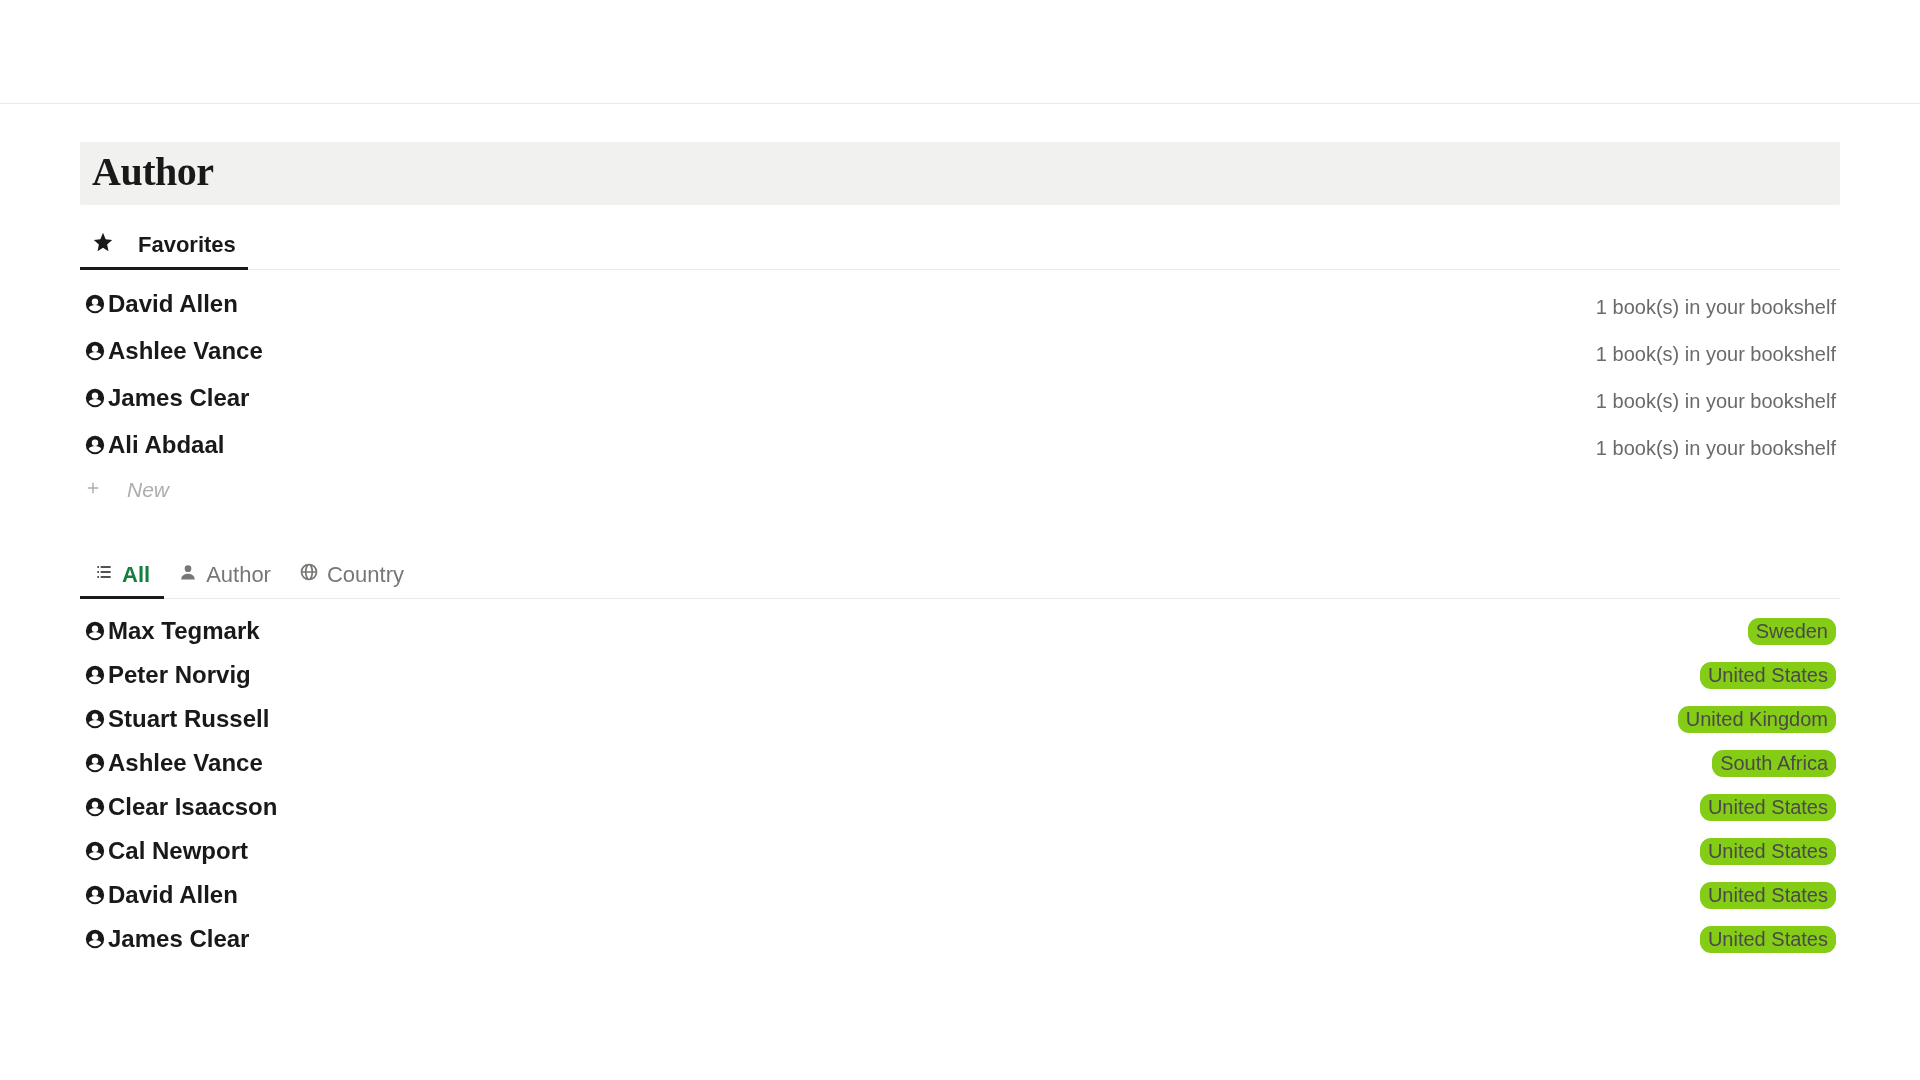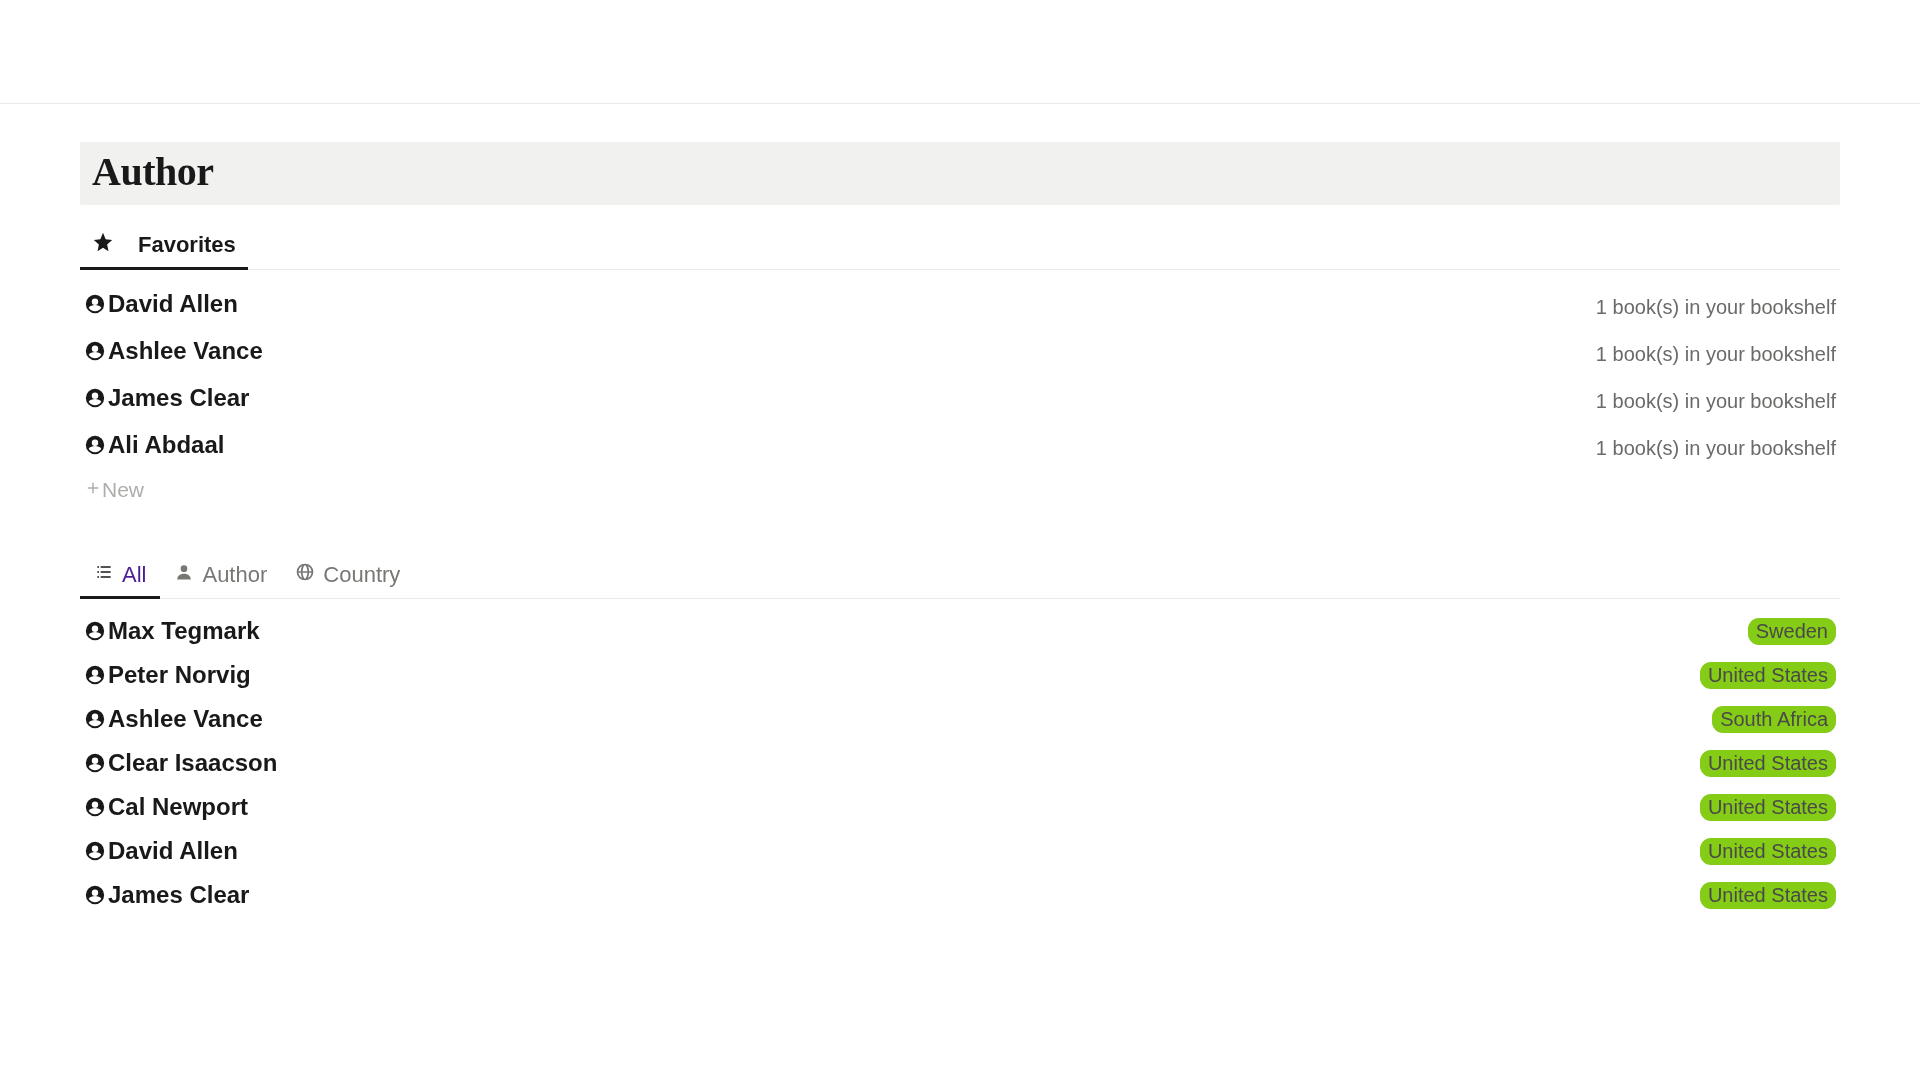--- a/index.html
+++ b/index.html
@@ -109,25 +109,26 @@
     .country-tag {
       background: #84cc16;
       color: #4a4a48;
       padding: 2px 8px;
       border-radius: 11px;
       font-size: 20px;
     }
     .new-row {
       display: flex;
       align-items: center;
-      gap: 0;
+      gap: 25px;
       padding: 10px 4px;
       color: #adadab;
       cursor: pointer;
       font-size: 21px;
+      font-style: italic;
     }
     .plus-icon svg {
       width: 18px;
       height: 18px;
       fill: #adadab;
     }
     .section-gap {
       height: 36px;
     }
     .tab-row2 {
@@ -140,22 +141,22 @@
       display: flex;
       align-items: center;
       gap: 8px;
       padding: 8px 14px 10px 14px;
       font-size: 22px;
       color: #787774;
       cursor: pointer;
       position: relative;
     }
     .tab2.active {
-      color: #4c1d95;
-      font-weight: 400;
+      color: #15803d;
+      font-weight: 700;
     }
     .tab2.active::after {
       content: "";
       position: absolute;
       left: 0;
       right: 0;
       bottom: -1px;
       height: 3px;
       background: #191919;
     }
@@ -289,20 +290,29 @@
             </svg></span>
         <span class="row-name">Peter Norvig</span>
       </div>
       <span class="country-tag">United States</span>
     </div>
     <div class="row">
       <div class="row-left">
         <span class="person-icon"><svg viewBox="0 0 24 24">
               <path d="M12 2a10 10 0 100 20 10 10 0 000-20zm0 4a3.5 3.5 0 110 7 3.5 3.5 0 010-7zm0 14c-2.9 0-5.4-1.5-6.9-3.8 1-2 4.3-3 6.9-3s5.9 1 6.9 3A8 8 0 0112 20z"></path>
             </svg></span>
+        <span class="row-name">Stuart Russell</span>
+      </div>
+      <span class="country-tag">United Kingdom</span>
+    </div>
+    <div class="row">
+      <div class="row-left">
+        <span class="person-icon"><svg viewBox="0 0 24 24">
+              <path d="M12 2a10 10 0 100 20 10 10 0 000-20zm0 4a3.5 3.5 0 110 7 3.5 3.5 0 010-7zm0 14c-2.9 0-5.4-1.5-6.9-3.8 1-2 4.3-3 6.9-3s5.9 1 6.9 3A8 8 0 0112 20z"></path>
+            </svg></span>
         <span class="row-name">Ashlee Vance</span>
       </div>
       <span class="country-tag">South Africa</span>
     </div>
     <div class="row">
       <div class="row-left">
         <span class="person-icon"><svg viewBox="0 0 24 24">
               <path d="M12 2a10 10 0 100 20 10 10 0 000-20zm0 4a3.5 3.5 0 110 7 3.5 3.5 0 010-7zm0 14c-2.9 0-5.4-1.5-6.9-3.8 1-2 4.3-3 6.9-3s5.9 1 6.9 3A8 8 0 0112 20z"></path>
             </svg></span>
         <span class="row-name">Clear Isaacson</span>

